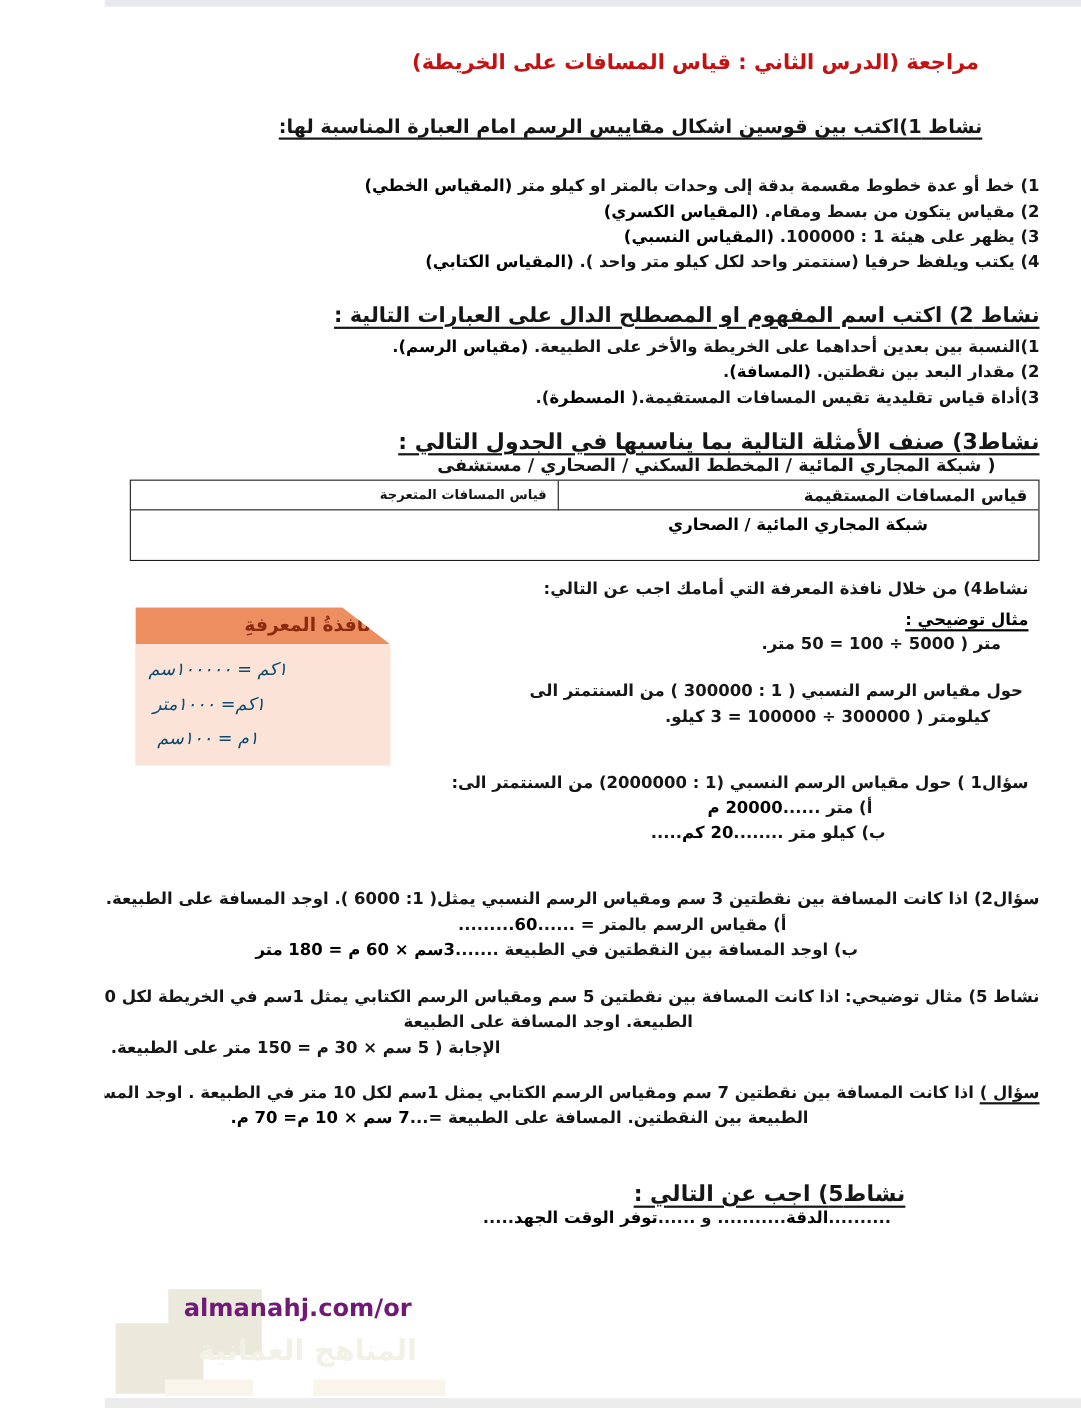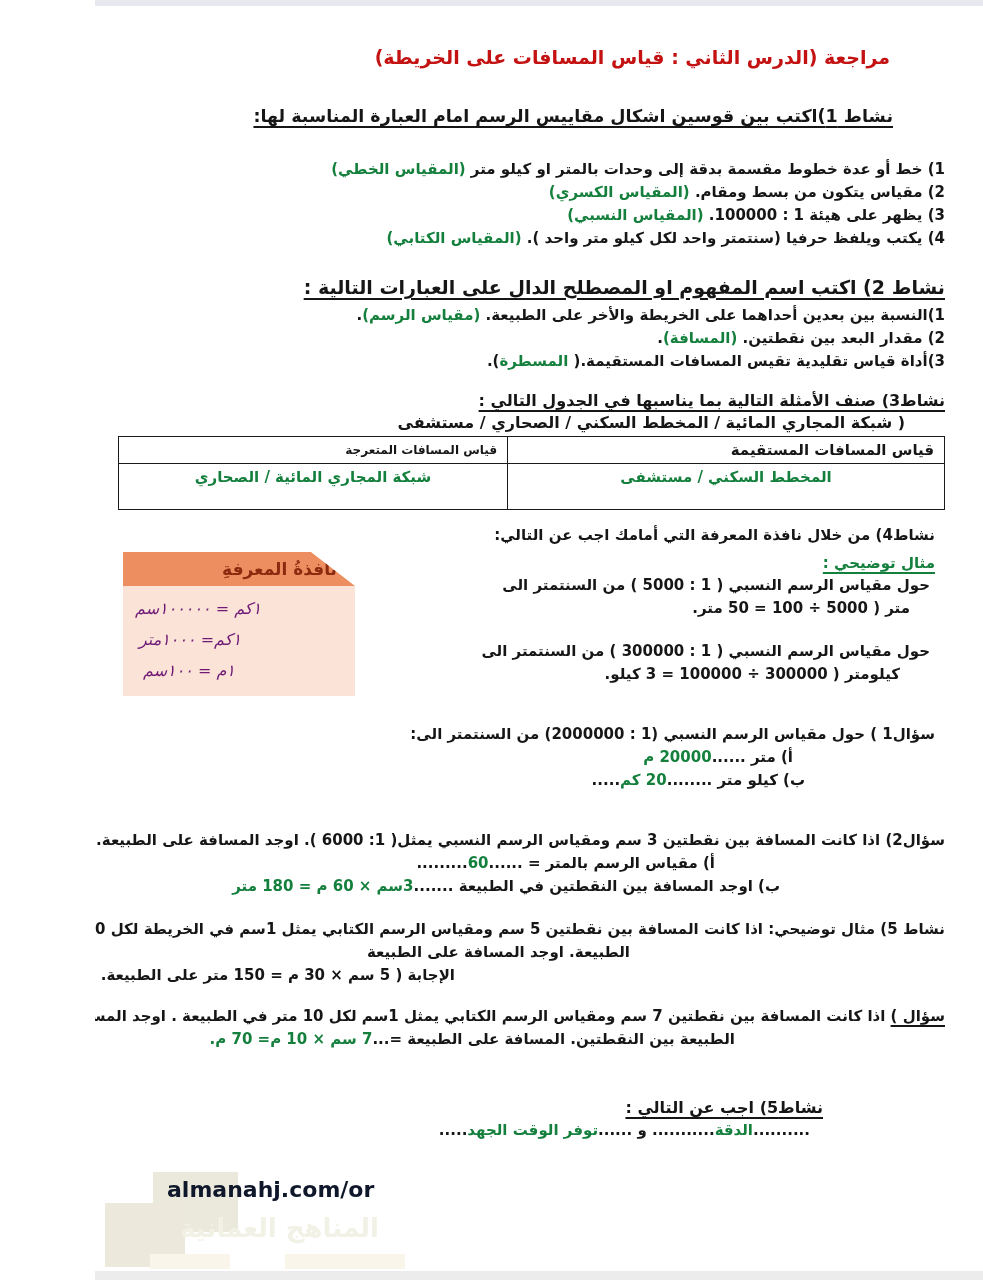--- a/index.html
+++ b/index.html
@@ -7,26 +7,26 @@
     position:relative;width:888px;height:1280px;background:#fff;overflow:hidden;
     direction:rtl;font-family:"DejaVu Sans","Liberation Sans",sans-serif;
     font-weight:bold;color:#161616;
   }
   .strip-top{position:absolute;top:0;left:0;width:100%;height:6px;background:#e8e8f0;}
   .strip-bottom{position:absolute;bottom:0;left:0;width:100%;height:9px;background:#ececec;}
   .beige-a{position:absolute;bottom:11px;left:55px;width:80px;height:15px;background:#faf5ea;}
   .beige-b{position:absolute;bottom:11px;left:190px;width:120px;height:15px;background:#faf5ea;}
   .content{padding:0 38px;}
   p,h1,h2,h3{margin:0;padding:0;font-weight:bold;}
-  .red{color:#15803d;}
+  .red{color:#000000;}
   .title{color:#c41111;font-size:19px;line-height:26px;margin:44px 55px 0 0;text-align:right;white-space:nowrap;}
   .u{text-decoration:underline;text-decoration-thickness:1.5px;text-underline-offset:4px;}
   .h1u{font-size:17.5px;line-height:24px;margin:34px 52px 0 0;text-decoration:underline;text-decoration-thickness:1.5px;text-underline-offset:4px;white-space:nowrap;}
   .h2u{font-size:19px;line-height:26px;margin:24px 0 0 0;text-decoration:underline;text-decoration-thickness:1.8px;text-underline-offset:4px;white-space:nowrap;}
-  .h3u{font-size:16px;line-height:22px;margin:17px 0 0 0;text-decoration:underline;text-decoration-thickness:1.5px;text-underline-offset:4px;white-space:nowrap;}
+  .h3u{font-size:20px;line-height:22px;margin:17px 0 0 0;text-decoration:underline;text-decoration-thickness:1.5px;text-underline-offset:4px;white-space:nowrap;}
   .list1{margin-top:30px;}
   .li{font-size:15px;line-height:23px;white-space:nowrap;}
   .list2{margin-top:4px;}
   .ln{font-size:15px;line-height:23px;white-space:nowrap;}
   .options{font-size:16px;line-height:22px;margin-right:40px;white-space:nowrap;}
   .tbl{display:grid;grid-template-columns:437px 388px;border:1.6px solid #1b1b1b;width:827px;box-sizing:border-box;margin-top:2px;background:#fff;}
   .tbl .c{padding:2px 10px;box-sizing:border-box;}
   .th1{border-left:1.6px solid #1b1b1b;border-bottom:1.6px solid #1b1b1b;font-size:15px;text-align:right;line-height:22px;}
   .th2{border-bottom:1.6px solid #1b1b1b;font-size:12px;text-align:right;line-height:22px;}
   .td1{border-left:1.6px solid #1b1b1b;height:45px;text-align:center;font-size:15px;line-height:22px;}
@@ -39,30 +39,30 @@
   .mr45{margin-right:45px;}.mr122{margin-right:122px;}.mr135{margin-right:135px;}
   .mr140{margin-right:140px;text-align:right;}.mr152{margin-right:152px;}.mr165{margin-right:165px;}
   .mr210{margin-right:210px;}.mr230{margin-right:230px;}.mr315{margin-right:315px;}
   .mr490{margin-right:490px;}
   
   .kw{position:absolute;left:28px;top:552px;width:232px;}
   .kw-band{height:34px;background:#ec8e60;clip-path:polygon(0 0,81% 0,100% 100%,0 100%);
            display:flex;align-items:center;}
   .kw-title{color:#8c2a10;font-size:17px;padding-right:18px;white-space:nowrap;}
   .kw-body{background:#fbe3d8;padding:7px 18px 10px 10px;}
-  .kw-line{font-size:16px;line-height:31px;color:#701a75;text-align:left;direction:rtl;
+  .kw-line{font-size:16px;line-height:31px;color:#0c4a6e;text-align:left;direction:rtl;
            font-weight:normal;font-style:italic;letter-spacing:1px;white-space:nowrap;}
   .kw-line.l1{padding-left:2px;}
   .kw-line.l2{padding-left:6px;}
   .kw-line.l3{padding-left:10px;}
   
   .wm{position:absolute;left:0;top:1165px;width:360px;height:110px;direction:ltr;}
   .wm-sq1{position:absolute;left:58px;top:7px;width:85px;height:60px;background:#ebe9db;}
   .wm-sq2{position:absolute;left:10px;top:38px;width:80px;height:64px;background:#ece9dc;}
-  .wm-url{position:absolute;left:72px;top:12px;font-size:22px;color:#0f172a;font-weight:bold;
+  .wm-url{position:absolute;left:72px;top:12px;font-size:22px;color:#701a75;font-weight:bold;
           font-family:"DejaVu Sans","Liberation Sans",sans-serif;}
   .wm-ar{position:absolute;left:85px;top:48px;font-size:26px;color:#f2f1e6;font-weight:bold;direction:rtl;}
 </style>
 </head>
 <body>
 
 <div class="page">
   <div class="strip-top"></div>
 
   <div class="content">
@@ -83,27 +83,25 @@
       <p class="li"><span>2) مقدار البعد بين نقطتين. </span><span class="red">(المسافة)</span><span>.</span></p>
       <p class="li"><span>3)أداة قياس تقليدية تقيس المسافات المستقيمة.( </span><span class="red">المسطرة</span><span>).</span></p>
     </div>
 
     <h3 class="h3u">نشاط3) صنف الأمثلة التالية بما يناسبها في الجدول التالي :</h3>
     <p class="options">( شبكة المجاري المائية   /   المخطط السكني /  الصحاري   /   مستشفى</p>
 
     <div class="tbl">
       <div class="c th1">قياس المسافات المستقيمة</div>
       <div class="c th2">قياس المسافات المتعرجة</div>
-      <div class="c td1 red">المخطط السكني    /    مستشفى</div>
       <div class="c td2 red">شبكة المجاري المائية   /   الصحاري</div>
     </div>
 
     <p class="ln a4h mr10">نشاط4) من خلال نافذة المعرفة التي أمامك اجب عن التالي:</p>
     <p class="exlabel red u mr10">مثال توضيحي :</p>
-    <p class="ln mr15">حول مقياس الرسم النسبي  ( 1  :  5000 ) من السنتمتر الى</p>
     <p class="ln mr35">متر ( 5000 ÷ 100 = 50 متر.</p>
     <p class="ln mt20 mr15">حول مقياس الرسم النسبي  ( 1  :  300000 ) من السنتمتر الى</p>
     <p class="ln mr45">كيلومتر  ( 300000 ÷ 100000 = 3 كيلو.</p>
 
     <p class="ln mt22 mr10">سؤال1 ) حول مقياس الرسم النسبي (1 : 2000000) من السنتمتر الى:</p>
     <p class="ln mr152"><span>أ)   متر ......</span><span class="red">20000 م</span></p>
     <p class="ln mr140"><span>ب) كيلو متر ........</span><span class="red">20 كم</span><span>.....</span></p>
 
     <p class="ln mt22">سؤال2) اذا كانت المسافة بين نقطتين 3 سم ومقياس الرسم النسبي يمثل( 1: 6000 ). اوجد المسافة على الطبيعة.</p>
     <p class="ln mr230"><span>أ)   مقياس الرسم بالمتر = ......</span><span class="red">60</span><span>.........</span></p>

